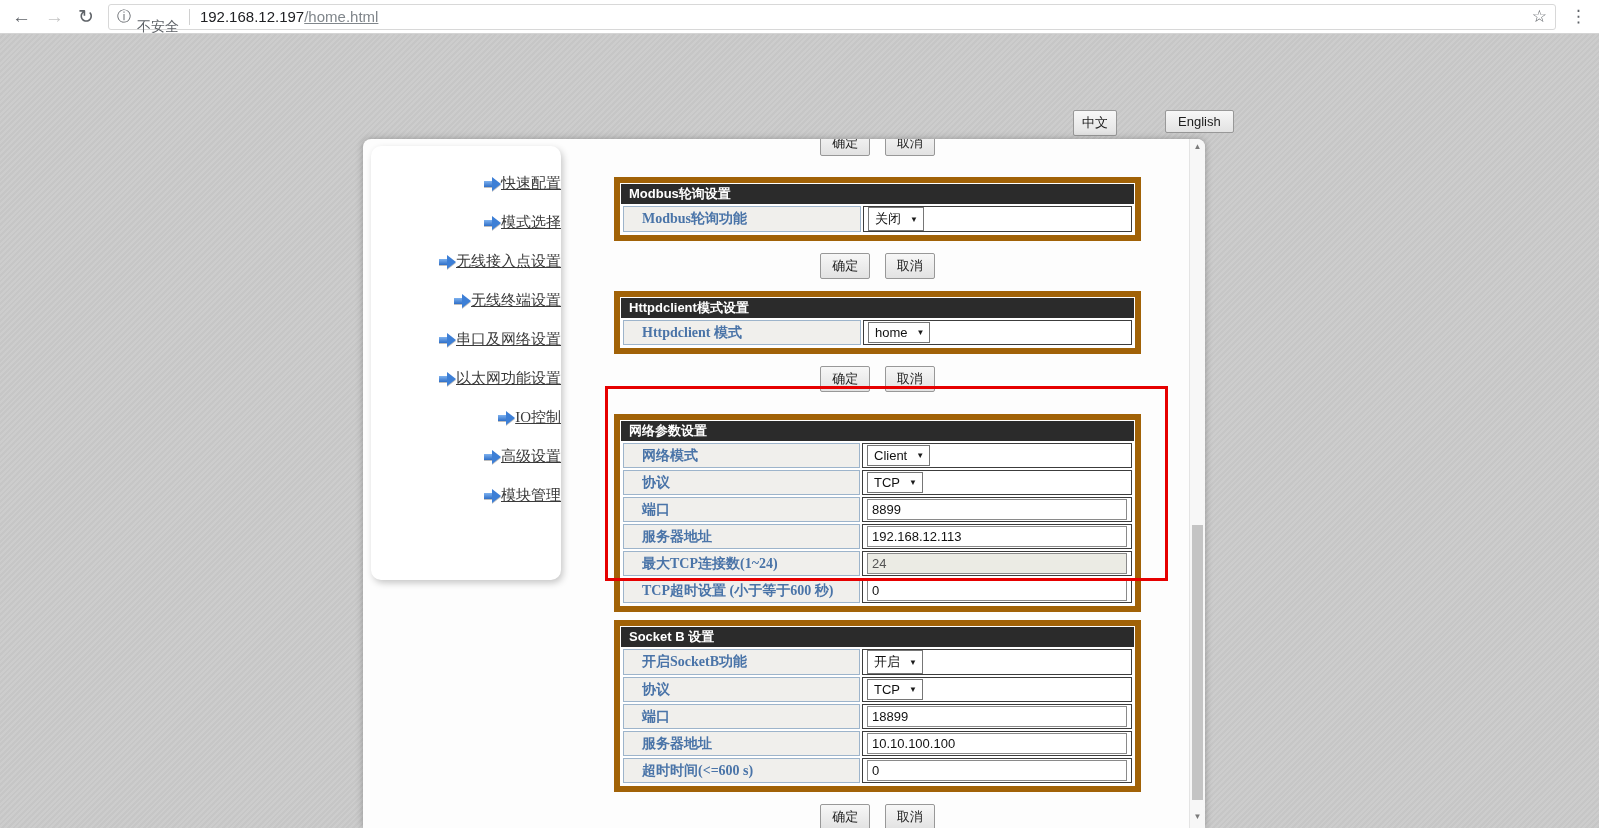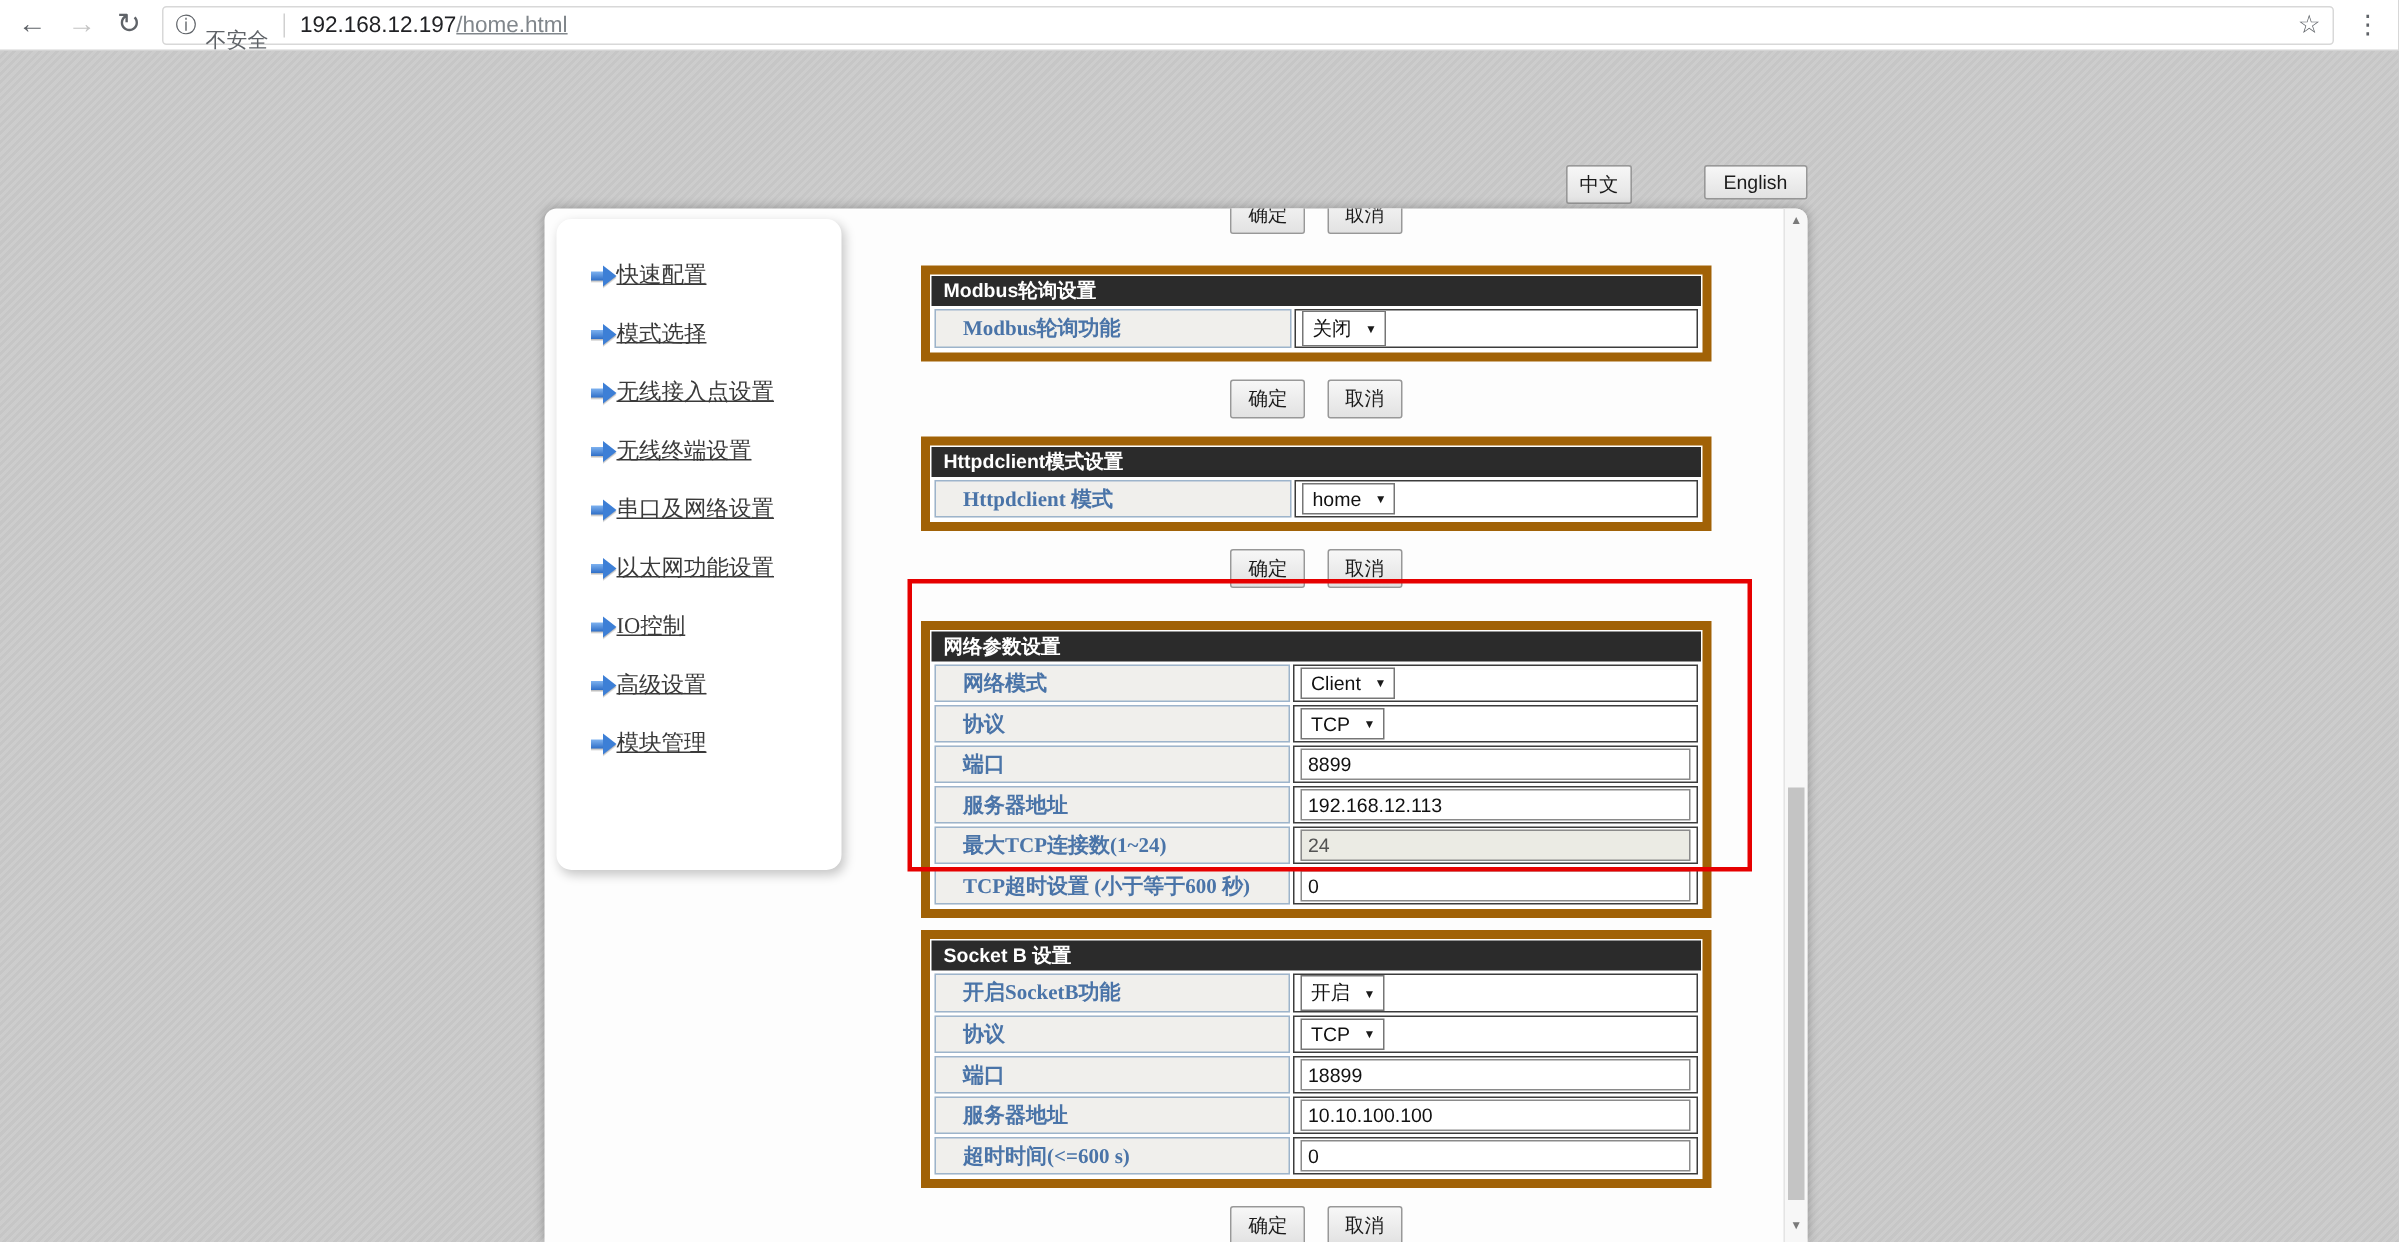--- a/index.html
+++ b/index.html
@@ -20,33 +20,33 @@
   .url .path { color:#80868b;text-decoration:underline; }
   .star-ico { margin-left:auto; color:#5f6368; font-size:17px; cursor:pointer; }
   .menu-ico { color:#5f6368; font-size:17px; cursor:pointer; letter-spacing:0; }
 
   
   .page { position:relative; height:794px; background:#cacaca;
           background-image:repeating-linear-gradient(135deg, rgba(255,255,255,.05) 0 2px, rgba(0,0,0,0.02) 2px 4px); }
 
   .btn { background:linear-gradient(#f7f7f7,#e2e2e2); border:1px solid #989898;
          border-radius:2px; font:13px "Liberation Sans", sans-serif; color:#1c1c1c;
-         padding:3px 11px; cursor:pointer; }
+         padding:3px 11px; cursor:pointer;margin-left:29px; }
   .lang-zh { position:absolute; left:1044px; top:76px; padding:3px 8px; }
   .lang-en { position:absolute; left:1136px; top:76px; padding:3px 12px; }
 
   .panel { position:absolute; left:363px; top:105px; width:842px; height:689px;
            background:#fdfdfd; border-radius:8px 8px 0 0; overflow:hidden;
            box-shadow:0 0 7px rgba(0,0,0,.28); }
 
   
   .sidebar { position:absolute; left:8px; top:7px; width:190px; height:416px;
              background:#ffffff; border-radius:10px;
              box-shadow:2px 3px 7px rgba(0,0,0,.22); padding-top:18px; }
-  .menu-item { display:flex; align-items:center; gap:0; height:39px; padding-left:23px; cursor:pointer; }
+  .menu-item { display:flex; align-items:center; gap:0; height:39px; padding-left:23px; cursor:pointer;justify-content:flex-end; }
   .arrow-icon { position:relative; width:17px; height:14px; flex:0 0 17px; filter:drop-shadow(0 1px 0 rgba(0,0,0,.25)); }
   .arrow-icon::before { content:""; position:absolute; left:0; top:4px; width:8px; height:6px;
                         background:linear-gradient(#7db1ef,#2f6fc8); }
   .arrow-icon::after  { content:""; position:absolute; left:8px; top:0;
                         border-left:9px solid #3d7fd6; border-top:7px solid transparent;
                         border-bottom:7px solid transparent; }
   .menu-link { font:15px "Liberation Serif", serif; color:#3a3a3a;
                text-decoration:underline; cursor:pointer; white-space:nowrap; }
 
   

